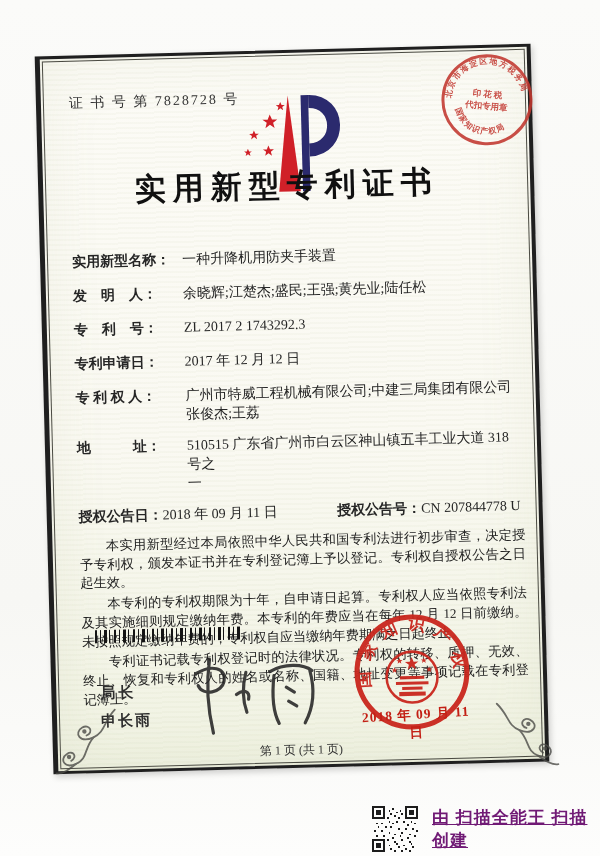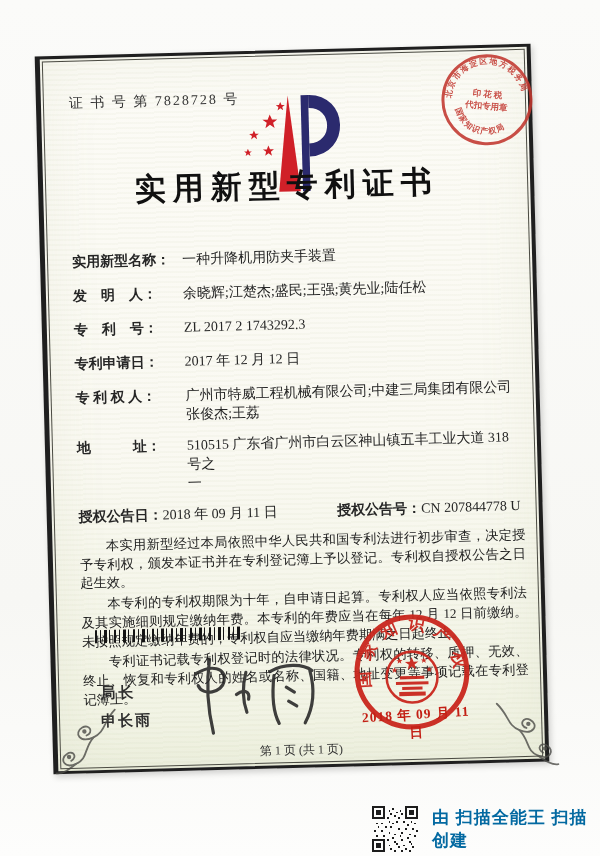--- a/index.html
+++ b/index.html
@@ -52,22 +52,22 @@
   .seal-big{position:absolute;left:296px;top:562px;width:120px;height:120px;opacity:.94;}
   .seal-date{position:absolute;left:296px;top:656px;width:126px;text-align:center;
     color:#c32015;font-size:13.5px;font-weight:bold;letter-spacing:1px;transform:rotate(-2deg);}
   .footer{position:absolute;left:0;bottom:6px;width:100%;text-align:center;font-size:12px;color:#333;}
   .flourish{position:absolute;width:72px;height:72px;opacity:.8;}
   .flourish.bl{left:-6px;top:648px;}
   .flourish.br{left:432px;top:652px;transform:scaleX(-1);}
   
   .watermark{position:absolute;left:372px;top:806px;display:flex;align-items:center;}
   .qr{width:46px;height:46px;}
-  .wm-text{margin-left:14px;font-size:17px;color:#0369a1;letter-spacing:1px;
-    font-family:"Liberation Sans","DejaVu Sans",sans-serif;font-weight:600;}
+  .wm-text{margin-left:14px;font-size:17px;color:#701a75;letter-spacing:1px;
+    font-family:"Liberation Sans","DejaVu Sans",sans-serif;font-weight:600;text-decoration:underline;}
 </style>
 </head>
 <body>
 
 <div class="cert">
   <div class="cert-texture"></div>
   <div class="cert-inner"></div>
 
   <div class="cert-no">证 书 号 第 7828728 号</div>
 

